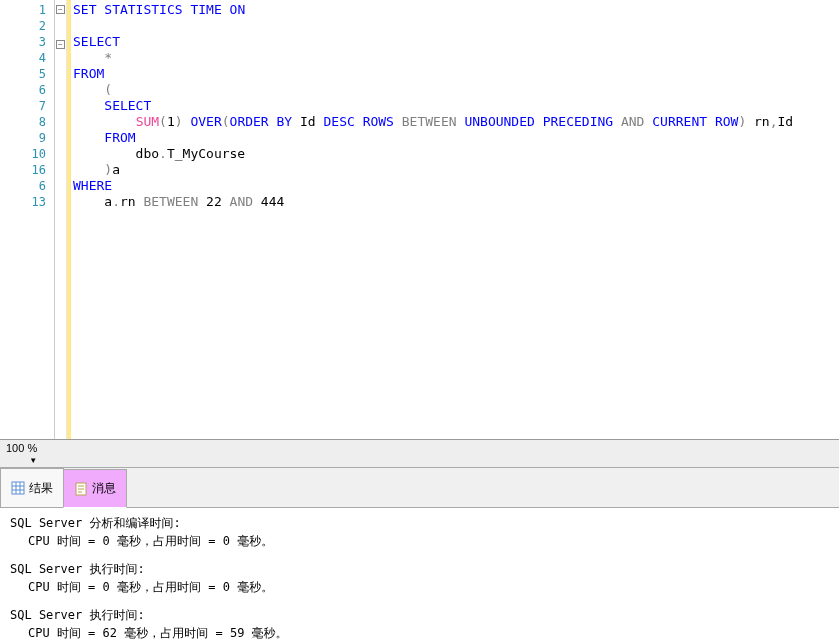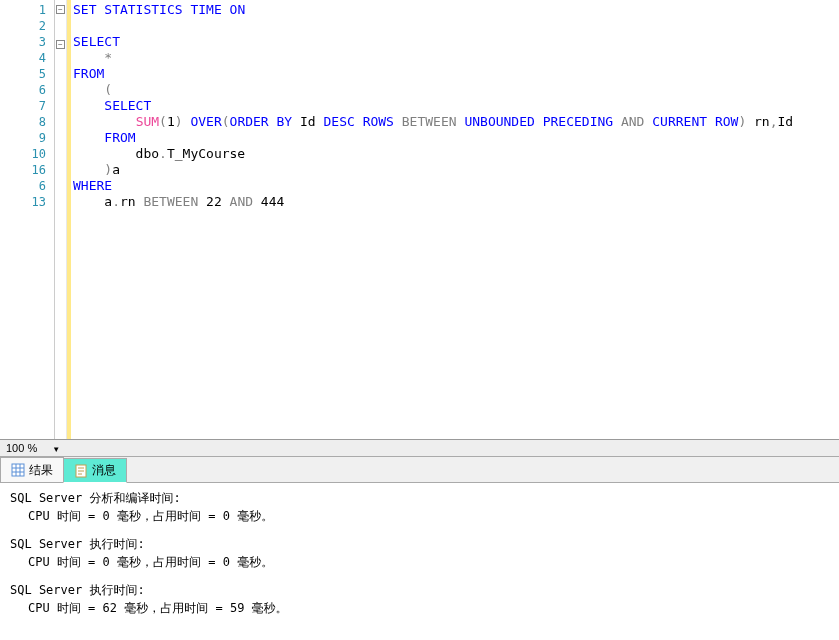--- a/index.html
+++ b/index.html
@@ -13,25 +13,25 @@
 .highlight-bar { width: 4px; background: #ffe98a; padding-top: 2px; }
 .hl { height: 16px; background: #ffe98a; }
 .code-col { flex: 1; padding-top: 2px; padding-left: 2px; white-space: pre; font-family: Consolas, monospace; font-size: 13px; line-height: 16px; color: #000; }
 .code-line { height: 16px; }
 .kw { color: #0000ff; }
 .fn { color: #ec4899; }
 .gy { color: #808080; }
 .num { color: #000; }
 .op { color: #808080; }
 .zoom-bar { background: #eee; border-bottom: 1px solid #aaa; padding: 2px 6px; font-size: 11px; font-family: "Segoe UI", Tahoma, sans-serif; display: flex; align-items: center; gap: 4px; }
-.zoom-dd { display: inline-flex; align-items: flex-end; gap: 15px; }
+.zoom-dd { display: inline-flex; align-items: flex-end; gap: 2px; flex-direction: column; }
 .zoom-arrow { font-size: 8px; }
 .tabs-bar { display: flex; background: #f0f0f0; border-bottom: 1px solid #aaa; font-family: "Microsoft YaHei", "Segoe UI", Tahoma, sans-serif; font-size: 12px; }
-.tab { display: flex; align-items: center; gap: 4px; padding: 3px 10px; border: 1px solid #aaa; border-bottom: none; background: #f8f8f8; margin-right: -1px; cursor: pointer; }
-.tab.active { background: #5eead4; position: relative; top: 1px; border-bottom: 1px solid #fff; }
+.tab { display: flex; align-items: center; gap: 4px; padding: 10px 10px; border: 1px solid #aaa; border-bottom: none; background: #f8f8f8; margin-right: -1px; cursor: pointer; }
+.tab.active { background: #f0abfc; position: relative; top: 1px; border-bottom: 1px solid #fff; }
 .tab-icon { width: 14px; height: 14px; display: inline-flex; align-items: center; justify-content: center; }
 .results-icon svg, .messages-icon svg { display: block; }
 .messages-pane { padding: 6px 10px; font-family: "Microsoft YaHei", "SimSun", Consolas, monospace; font-size: 12px; line-height: 18px; background: #fff; }
 .msg-block { margin-bottom: 10px; }
 .indent { padding-left: 18px; }
 </style>
 </head>
 <body>
 
 <div class="editor-pane">

